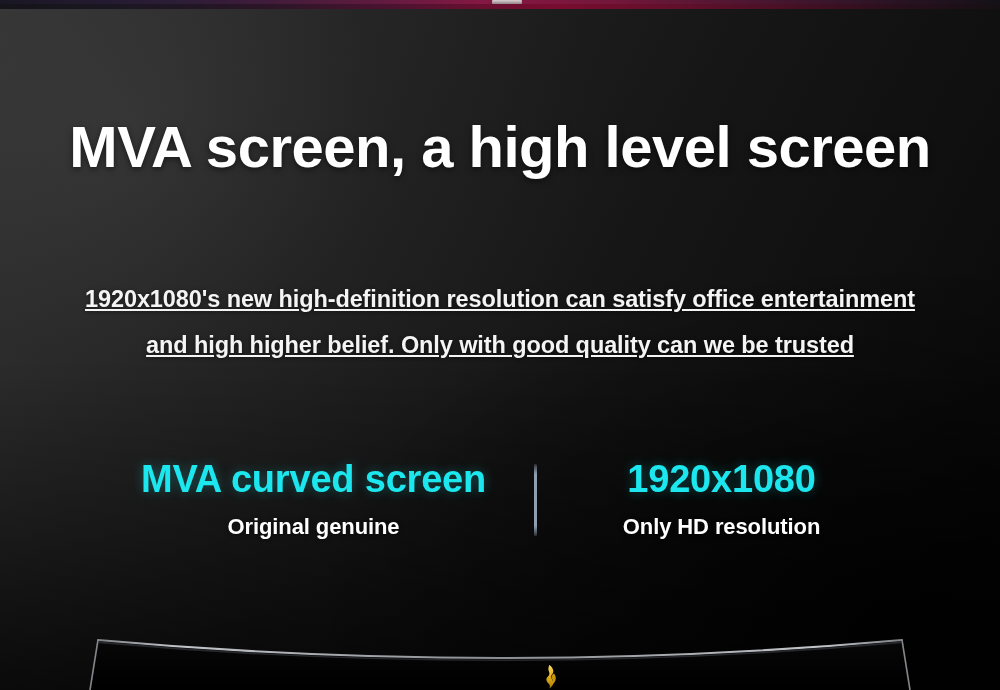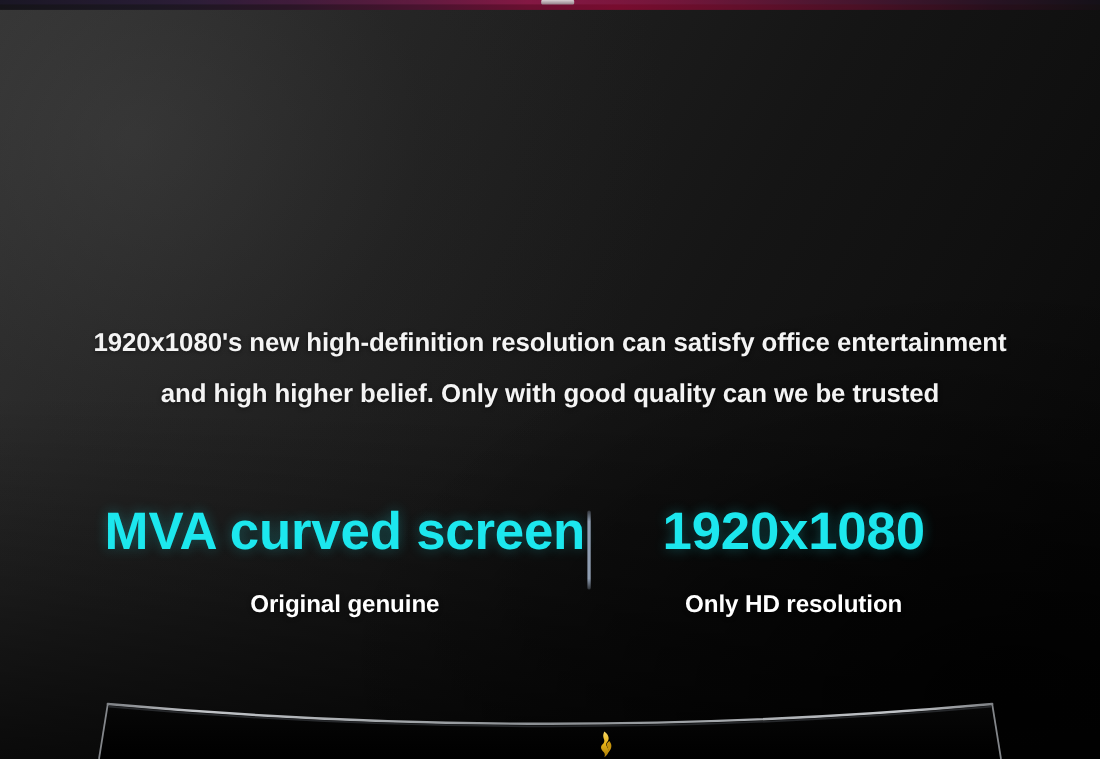--- a/index.html
+++ b/index.html
@@ -116,30 +116,31 @@
     line-height: 1.12;
     letter-spacing: -0.5px;
     color: #ffffff;
     text-shadow: 0 2px 6px rgba(0,0,0,0.55);
     white-space: nowrap;
   }
 
   
   .description {
     position: absolute;
-    top: 288px;
+    top: 276px;
     left: 0;
     width: 1000px;
     text-align: center;
     color: #f4f4f4;
     font-size: 23.5px;
     font-weight: 700;
     line-height: 46px;
     letter-spacing: -0.1px;
     text-shadow: 0 1px 4px rgba(0,0,0,0.5);
+    text-decoration: underline;
   }
   .description .line { display: block; white-space: nowrap; }
 
   
   .features {
     position: absolute;
     top: 460px;
     left: 0;
     width: 1000px;
     height: 105px;
@@ -151,29 +152,29 @@
     display: flex;
     flex-direction: column;
     align-items: center;
     justify-content: flex-start;
   }
   .feature-left  { width: 380px; }
   .feature-right { width: 310px; }
 
   .feature-title {
     color: #1ce7ee;
-    font-size: 48px;
+    font-size: 38px;
     font-weight: 700;
     line-height: 1.0;
     letter-spacing: -0.2px;
     white-space: nowrap;
     text-shadow: 0 0 12px rgba(28,231,238,0.30);
   }
   .feature-sub {
-    margin-top: 30px;
+    margin-top: 18px;
     color: #ffffff;
     font-size: 22px;
     font-weight: 700;
     line-height: 1.0;
     letter-spacing: -0.1px;
     white-space: nowrap;
     text-shadow: 0 1px 4px rgba(0,0,0,0.5);
   }
 
   .feature-divider {
@@ -217,20 +218,21 @@
   <div class="bg-base"></div>
   <div class="bg-vignette-right"></div>
   <div class="bg-vignette-bottom"></div>
   <div class="bg-corner-dark"></div>
 
   <div class="top-seam">
     <div class="top-seam-gloss"></div>
     <div class="top-seam-spot"></div>
   </div>
 
+  <h1 class="headline">MVA screen, a high level screen</h1>
 
   <div class="description">
     <span class="line">1920x1080's new high-definition resolution can satisfy office entertainment</span>
     <span class="line">and high higher belief. Only with good quality can we be trusted</span>
   </div>
 
   <div class="features">
 
     <div class="feature feature-left">
       <div class="feature-title">MVA curved screen</div>

